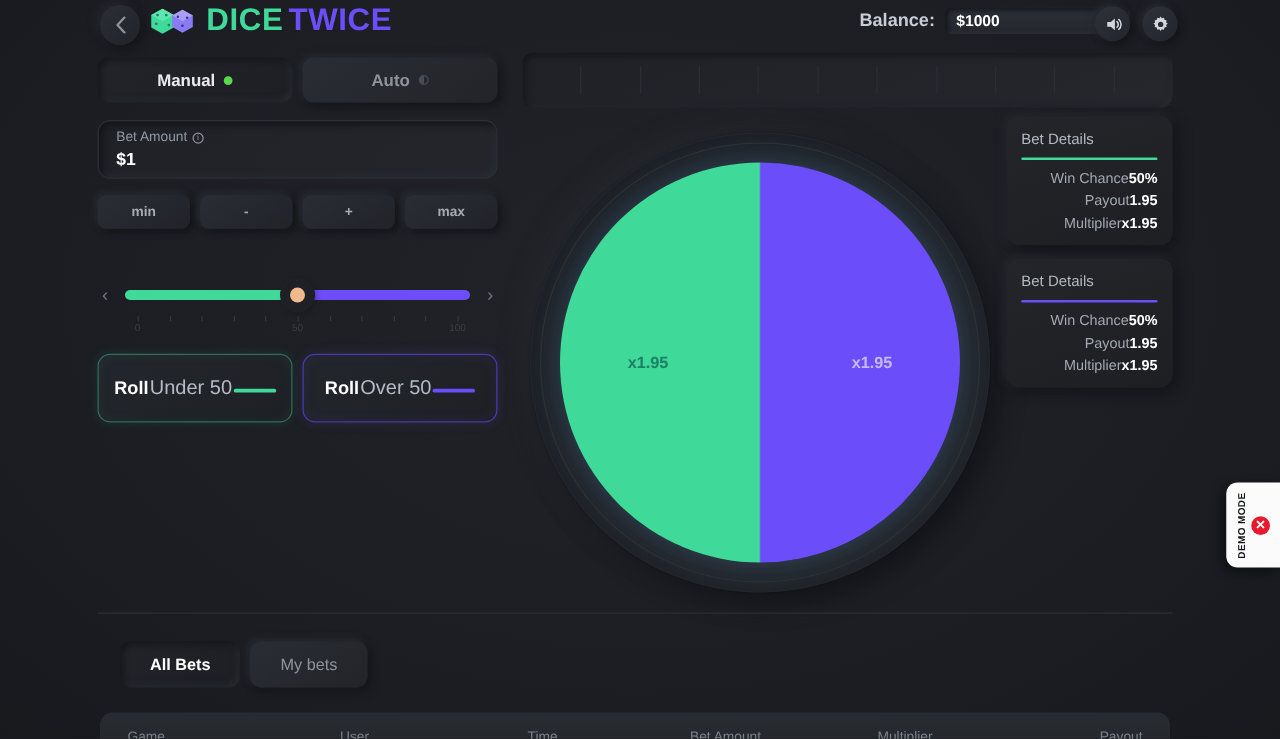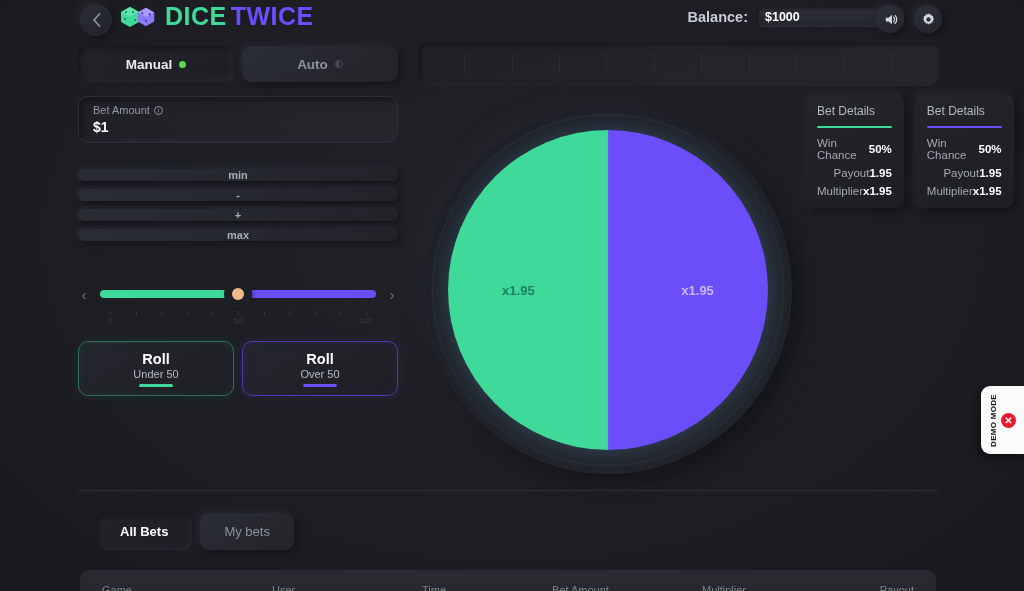--- a/index.html
+++ b/index.html
@@ -71,21 +71,21 @@
     margin-top:14px; height:47px; border-radius:10px; padding:7px 12px 0 14px;
     background: linear-gradient(145deg,#1f2126,#24262c);
     box-shadow: inset 3px 3px 6px #141519, inset -2px -2px 5px #2b2e35;
     border:1px solid #2c2f36;
   }
   .bet-label { color:#9299a4; font-size:11px; display:flex; align-items:center; gap:4px; }
   .info-ic { width:9px; height:9px; border-radius:50%; border:1px solid #8b919c;
     font-size:7px; line-height:8px; text-align:center; color:#8b919c; }
   .bet-val { color:#fff; font-size:14px; font-weight:bold; margin-top:3px; }
 
-  .amt-btns { margin-top:26px; display:flex; gap:8px;flex-direction:column; }
+  .amt-btns { margin-top:13px; display:flex; gap:8px; }
   .amt-btn {
     flex:1; height:27px; border-radius:7px;
     background: linear-gradient(145deg,#2a2d34,#212329);
     box-shadow: 3px 3px 6px #141519, -2px -2px 5px #292c33;
     color:#a6abb4; font-size:11px; font-weight:bold;
     display:flex; align-items:center; justify-content:center; cursor:pointer;
   }
 
   
   .slider-row { margin-top:38px; display:flex; align-items:center; gap:10px; }
@@ -100,26 +100,26 @@
     display:flex; align-items:center; justify-content:center; cursor:pointer;
   }
   .sl-knob::after { content:""; width:12px; height:12px; border-radius:50%; background:#f2b98a; }
   .sl-ticks { position:relative; height:16px; margin:2px 32px 0 32px; }
   .sl-tick { position:absolute; top:0; width:1px; height:4px; background:#34373e; }
   .sl-tlabel { position:absolute; top:5px; font-size:8px; color:#3a3d45; transform:translateX(-50%); }
 
   
   .roll-row { margin-top:14px; display:flex; gap:8px; }
   .roll-btn { flex:1; height:55px; border-radius:10px; cursor:pointer;
-    display:flex; flex-direction:column; align-items:center; justify-content:center; gap:1px;
+    display:flex; flex-direction:row; align-items:center; justify-content:center; gap:1px;
     background: linear-gradient(145deg,#23262c,#1e2025); }
   .roll-btn.green { border:1px solid #2f6f58; box-shadow: 0 0 9px rgba(63,217,154,.10), inset 0 0 12px rgba(63,217,154,.05); }
   .roll-btn.purple { border:1px solid #4b3bb0; box-shadow: 0 0 9px rgba(107,77,250,.14), inset 0 0 12px rgba(107,77,250,.07); }
   .roll-main { color:#fff; font-size:14.5px; font-weight:bold; }
-  .roll-sub { color:#b6bbc4; font-size:11px; }
+  .roll-sub { color:#b6bbc4; font-size:16px; }
   .roll-bar { width:34px; height:3px; border-radius:2px; margin-top:3px; }
   .roll-bar.green { background:#3fd99a; }
   .roll-bar.purple { background:#6b4dfa; }
 
   
   .hist {
     position:absolute; left:418px; top:42px; width:520px; height:44px; border-radius:9px;
     background: linear-gradient(160deg,#1f2126,#25272d);
     box-shadow: inset 2px 2px 5px #141519, inset -1px -1px 4px #2b2e35;
     display:flex; align-items:center; overflow:hidden;
@@ -153,21 +153,21 @@
   }
   .hub-pill {
     min-width:54px; height:26px; border-radius:7px; background:#232529;
     box-shadow: inset 2px 2px 5px #141519;
     display:flex; align-items:center; justify-content:center;
     color:#fff; font-size:15px; font-weight:bold; padding:0 8px;
   }
   .hub-pointer { width:3px; height:12px; border-radius:2px; background:#e8a877; }
 
   
-  .details-col { position:absolute; left:805px; top:93px; width:133px; display:flex; gap:11px; }
+  .details-col { position:absolute; left:805px; top:93px; width:133px; display:flex; flex-direction:column; gap:11px; }
   .det-card { border-radius:10px; padding:11px 12px 11px 12px;
     background: linear-gradient(160deg,#232529,#1d1f23);
     box-shadow: 4px 4px 10px #141519, -2px -2px 7px #26282e; }
   .det-title { color:#b4b9c2; font-size:12px; margin-bottom:8px; }
   .det-div { height:2px; border-radius:2px; margin-bottom:9px; }
   .det-div.green { background:#3fd99a; }
   .det-div.purple { background:#6b4dfa; }
   .det-row { display:flex; justify-content:flex-end; align-items:center; margin-bottom:6px; }
   .det-row:last-child { margin-bottom:0; }
   .det-k { color:#a3a8b2; font-size:11.5px; }

